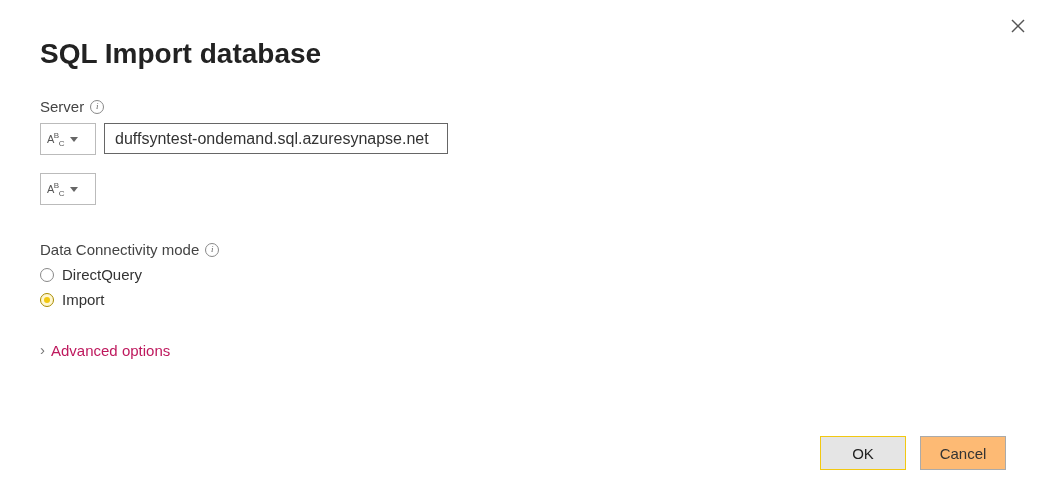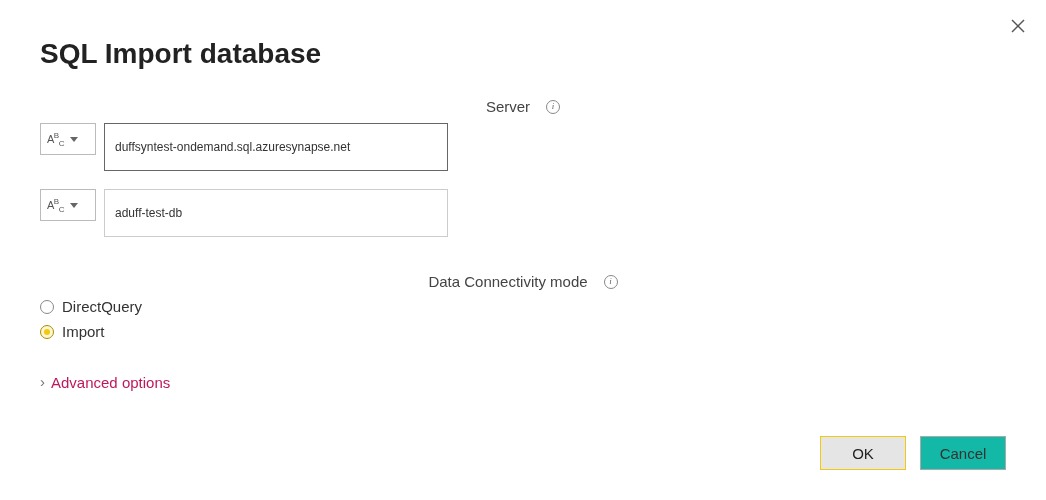--- a/index.html
+++ b/index.html
@@ -31,22 +31,21 @@
       color: #222;
       margin-bottom: 28px;
     }
     .field-block { margin-bottom: 18px; }
     .field-label {
       font-size: 15px;
       color: #444;
       margin-bottom: 8px;
       display: flex;
       align-items: center;
-      gap: 16px;
-      justify-content: center;
+      gap: 6px;
     }
     .info-icon {
       display: inline-flex;
       width: 14px;
       height: 14px;
       border: 1px solid #888;
       border-radius: 50%;
       align-items: center;
       justify-content: center;
       font-size: 9px;
@@ -79,24 +78,24 @@
     .type-dd .abc sup { font-size: 8px; }
     .type-dd .caret {
       display: inline-block;
       width: 0; height: 0;
       border-left: 4px solid transparent;
       border-right: 4px solid transparent;
       border-top: 5px solid #666;
       margin-left: 2px;
     }
     .text-input {
-      height: 48px;
+      height: 31px;
       border: 1px solid #666;
       padding: 0 10px;
-      font-size: 12px;
+      font-size: 16px;
       color: #333;
       width: 344px;
       outline: none;
       font-family: inherit;
     }
     .text-input.light { border-color: #ccc; }
     .connectivity-block { margin-top: 36px; }
     .radio-row {
       display: flex;
       align-items: center;
@@ -151,21 +150,21 @@
     }
     .btn {
       min-width: 86px;
       height: 34px;
       display: flex;
       align-items: center;
       justify-content: center;
       font-size: 15px;
       cursor: pointer;
       border: 1px solid #aaa;
-      background: #14b8a6;
+      background: #fdba74;
       color: #333;
       font-family: inherit;
     }
     .btn.primary {
       background: #e5e5e5;
       border-color: #f2c811;
       color: #222;
       margin-left: 16px;
     }
   </style>
@@ -194,21 +193,20 @@
     <input class="text-input" value="duffsyntest-ondemand.sql.azuresynapse.net" style="">
   </div>
 </div>
 
 <div class="field-block">
   <div class="field-row">
     <div class="type-dd">
       <span class="abc">A<sup>B</sup><sub style="font-size:8px;">C</sub></span>
       <span class="caret"></span>
     </div>
-    <input class="text-input light" value="aduff-test-db" style="">
   </div>
 </div>
 
 <div class="connectivity-block">
   <div class="field-label">
     <span>Data Connectivity mode</span>
     <span class="info-icon">i</span>
   </div>
   <div class="radio-row">
     <span class="radio-outer"></span>

